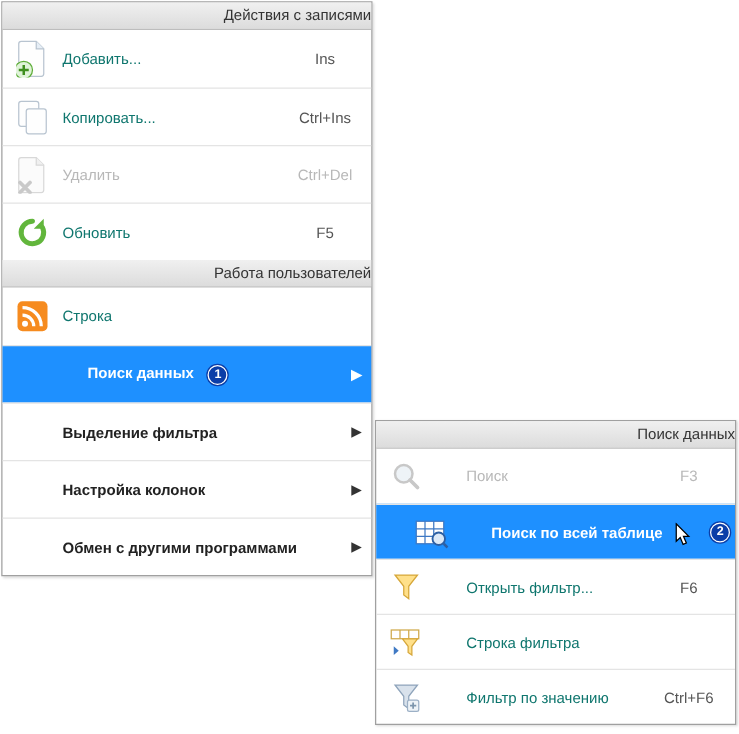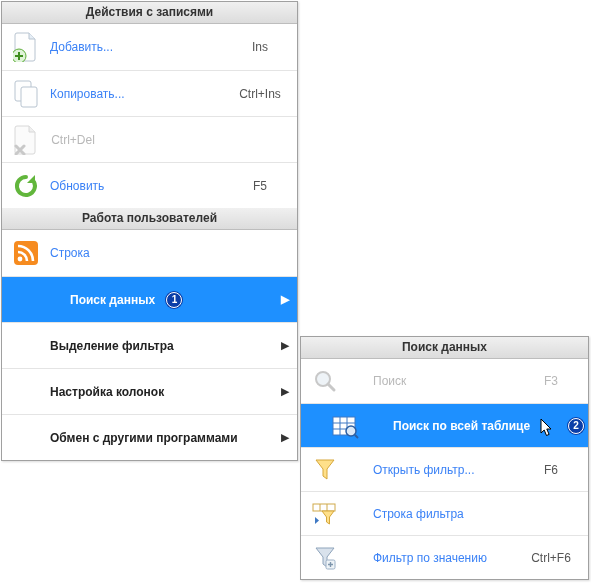--- a/index.html
+++ b/index.html
@@ -17,43 +17,43 @@
     border: 1px solid #a0a0a0;
     background: #fff;
     box-shadow: 1px 1px 2px rgba(0,0,0,0.15);
   }
   .menu-panel.main { left: 1px; top: 1px; width: 297px; }
   .menu-panel.sub  { left: 300px; top: 336px; width: 289px; }
 
   .section-header {
     background: linear-gradient(#f0f0f0,#dcdcdc);
     border-bottom: 1px solid #bdbdbd;
-    text-align: center;
-    font-weight: bold;
+    text-align: right;
+    font-weight: normal;
     color: #333;
     padding: 3px 0 4px;
   }
   .item {
     display: flex;
     align-items: center;
     height: 46px;
     position: relative;
   }
   .item.short { height: 44px; gap: 24px; }
   .item.sep { border-top: 1px solid #e4e4e4; }
   .icon-cell {
     width: 48px;
     display: flex;
     align-items: center;
     justify-content: center;
     flex: none;
   }
   .label-cell {
     flex: 1 1 auto;
-    color: #3b82f6;
+    color: #0f766e;
     padding-right: 6px;
     white-space: nowrap;
   }
   .shortcut-cell {
     flex: none;
     width: 60px;
     text-align: center;
     padding-right: 14px;
     color: #555;
     white-space: nowrap;
@@ -132,20 +132,21 @@
 
 
   <div class="item sep disabled">
     <div class="icon-cell">
       <svg width="26" height="30" viewBox="0 0 26 30">
         <path d="M4 1 h12 l6 6 v20 a2 2 0 0 1 -2 2 h-16 a2 2 0 0 1 -2 -2 v-24 a2 2 0 0 1 2 -2 z" fill="#fbfbfb" stroke="#d8d8d8"></path>
         <path d="M16 1 v6 h6" fill="#f0f0f0" stroke="#d8d8d8"></path>
         <path d="M3 21 l8 8 M11 21 l-8 8" stroke="#c9c9c9" stroke-width="3" stroke-linecap="round"></path>
       </svg>
     </div>
+    <div class="label-cell">Удалить</div>
     <div class="shortcut-cell">Ctrl+Del</div>
   </div>
 
   <div class="item sep">
     <div class="icon-cell">
       <svg width="26" height="26" viewBox="0 0 26 26">
         <path d="M13 4 a9 9 0 1 0 8 5" fill="none" stroke="#62b63c" stroke-width="4" stroke-linecap="round"></path>
         <path d="M22 2 l0 8 l-8 0 z" fill="#62b63c"></path>
       </svg>
     </div>

